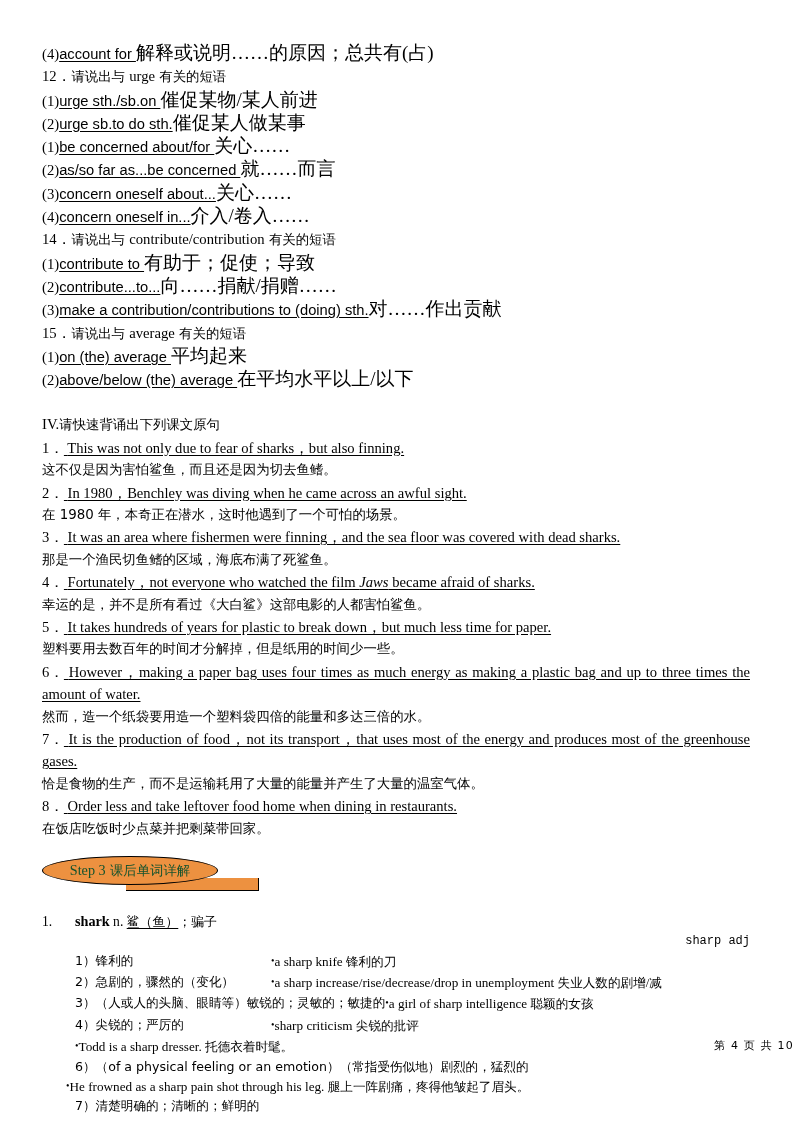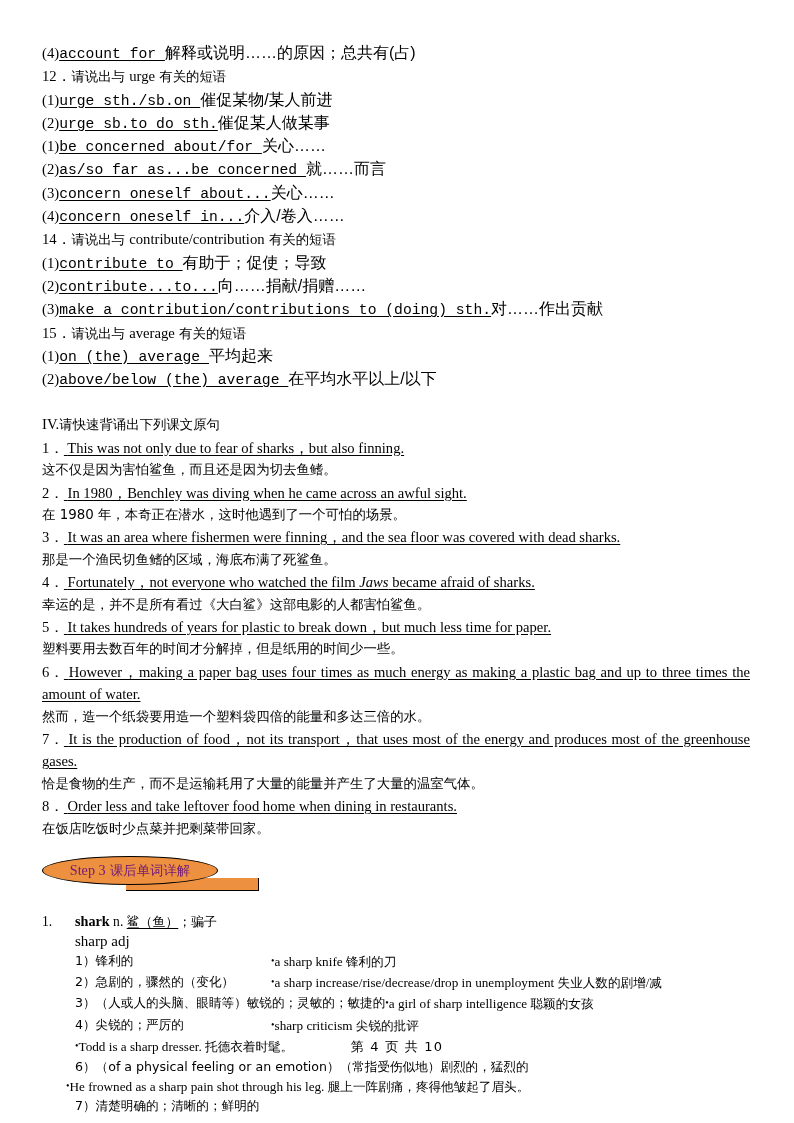--- a/index.html
+++ b/index.html
@@ -24,28 +24,28 @@
   .u { text-decoration: underline; text-underline-offset: 1.5px; }
   .ital { font-style: italic; }
 
   
   .phrase {
     font-size: 14.7px;
     line-height: 22.3px;
     white-space: nowrap;
   }
   .phrase .en {
-    font-family: Liberation Mono, monospace;
+    font-family: Liberation Sans, sans-serif;
     text-decoration: underline;
     text-underline-offset: 1.5px;
     text-align: right;
   }
   .phrase .zh {
-    font-family: Liberation Sans, sans-serif;
-    font-size: 16px;
+    font-family: Liberation Serif, serif;
+    font-size: 19px;
   }
   .numhead {
     font-size: 14.7px;
     line-height: 22.3px;
     white-space: nowrap;
   }
   .numhead .zh {
     font-family: "DejaVu Sans", "Liberation Sans", sans-serif;
     font-size: 13.4px;
   }
@@ -111,21 +111,21 @@
     display: flex;
     align-items: center;
     justify-content: center;
   }
   .banner-label {
     position: relative;
     z-index: 3;
     font-size: 13.4px;
     white-space: nowrap;
     font-family: "DejaVu Sans", "Liberation Sans", sans-serif;
-    color: #701a75;
+    color: #14532d;
   }
   .banner-label .stp {
     font-family: "Liberation Serif", serif;
     font-size: 14.2px;
   }
 
   
   .voc-entry { margin-top: 14px; }
   .voc-head {
     font-size: 13.6px;
@@ -134,25 +134,26 @@
     padding-left: 0px;
   }
   .voc-head .num { display: inline-block; width: 33px; }
   .voc-head .w { font-weight: bold; font-family: "Liberation Serif", serif; font-size: 14.2px; }
   .voc-head .pos { font-family: "Liberation Serif", serif; font-size: 13.6px; }
   .voc-head .zh {
     font-family: "DejaVu Sans", "Liberation Sans", sans-serif;
     font-size: 12.9px;
   }
   .voc-sub {
-    font-size: 15px;
+    font-size: 12px;
     line-height: 19.6px;
     padding-left: 33px;
-    font-family: Liberation Serif, serif;
-    white-space: nowrap;
+    font-family: Liberation Mono, monospace;
+    white-space: nowrap;
+    text-align: right;
   }
   .sense {
     padding-left: 33px;
     font-size: 13.2px;
     line-height: 19.6px;
     white-space: nowrap;
     display: flex;
   }
   .sense .def {
     font-family: "DejaVu Sans", "Liberation Sans", sans-serif;
@@ -191,23 +192,23 @@
     font-size: 12.6px;
   }
   .bullet { font-size: 10px; vertical-align: 1.5px; }
 
   
   .footer {
     position: absolute;
     left: 0;
     top: 1038px;
     width: 794px;
-    text-align: center;
-    font-family: "DejaVu Sans", "Liberation Sans", sans-serif;
-    font-size: 13px;
+    text-align: right;
+    font-family: "DejaVu Sans", "Liberation Sans", sans-serif;
+    font-size: 11px;
     letter-spacing: 1.2px;
   }
 </style>
 </head>
 <body>
 
 <div class="page">
 
   <div>
 

